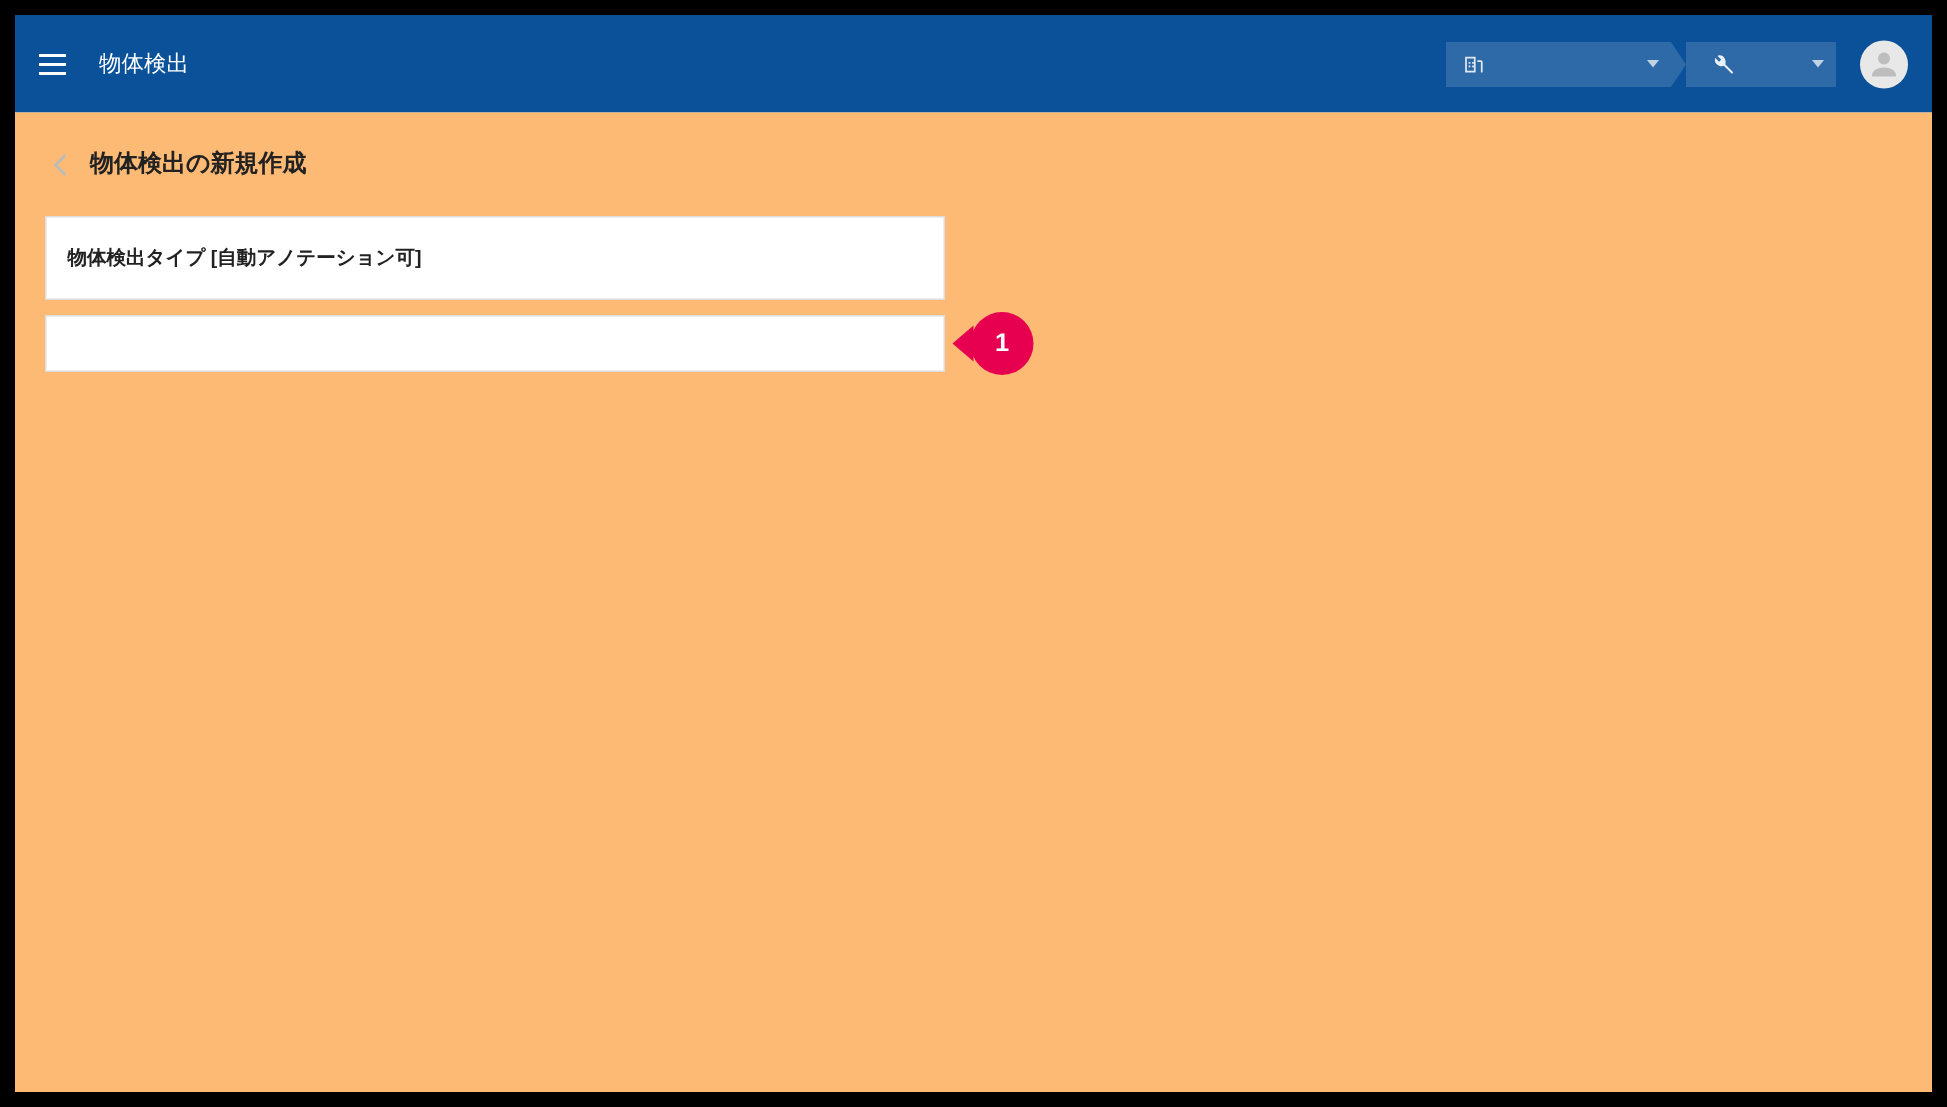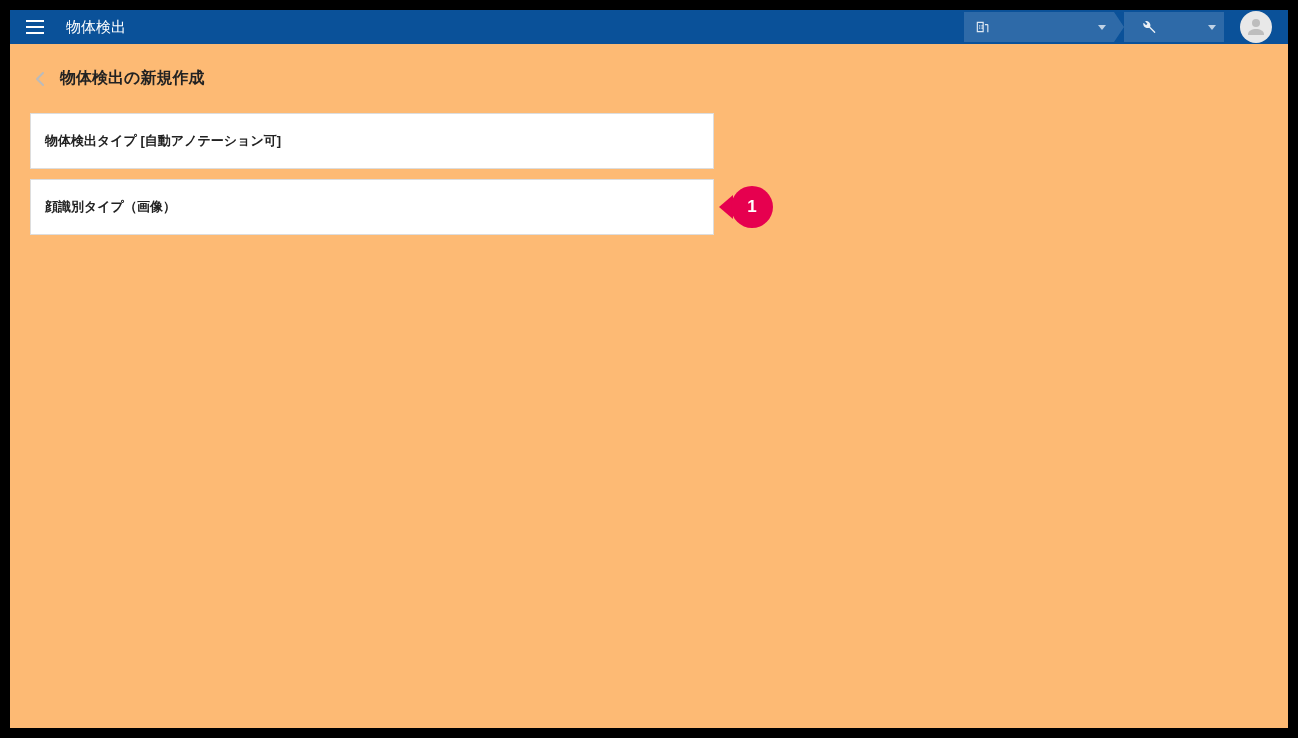--- a/index.html
+++ b/index.html
@@ -17,21 +17,21 @@
     .frame {
       background: #fff;
       margin: 10px;
       width: 1278px;
       height: 718px;
       display: flex;
       flex-direction: column;
     }
     .header {
       background: #0a5199;
-      height: 34px;
+      height: 65px;
       display: flex;
       align-items: center;
       padding: 0 16px;
       color: #fff;
     }
     .menu-icon {
       width: 24px;
       height: 24px;
       display: flex;
       flex-direction: column;
@@ -140,21 +140,21 @@
       margin-right: 10px;
       cursor: pointer;
       color: #bbb;
     }
     .page-title {
       font-size: 16px;
       font-weight: 700;
       color: #222;
     }
     .option-list {
-      width: 684px;
+      width: 600px;
     }
     .option-card {
       border: 1px solid #ddd;
       padding: 18px 14px;
       margin-bottom: 10px;
       background: #fff;
       cursor: pointer;
       position: relative;
     }
     .option-label {
@@ -249,21 +249,20 @@
           </svg>
       </div>
       <div class="page-title">物体検出の新規作成</div>
     </div>
 
     <div class="option-list">
       <div class="option-card">
         <div class="option-label">物体検出タイプ [自動アノテーション可]</div>
       </div>
       <div class="option-card">
-        <div class="option-label">顔識別タイプ（画像）</div>
         <div class="callout">
           <div class="callout-tail"></div>
           <div class="callout-circle">1</div>
         </div>
       </div>
     </div>
   </div>
 </div>
 
 </body></html>

